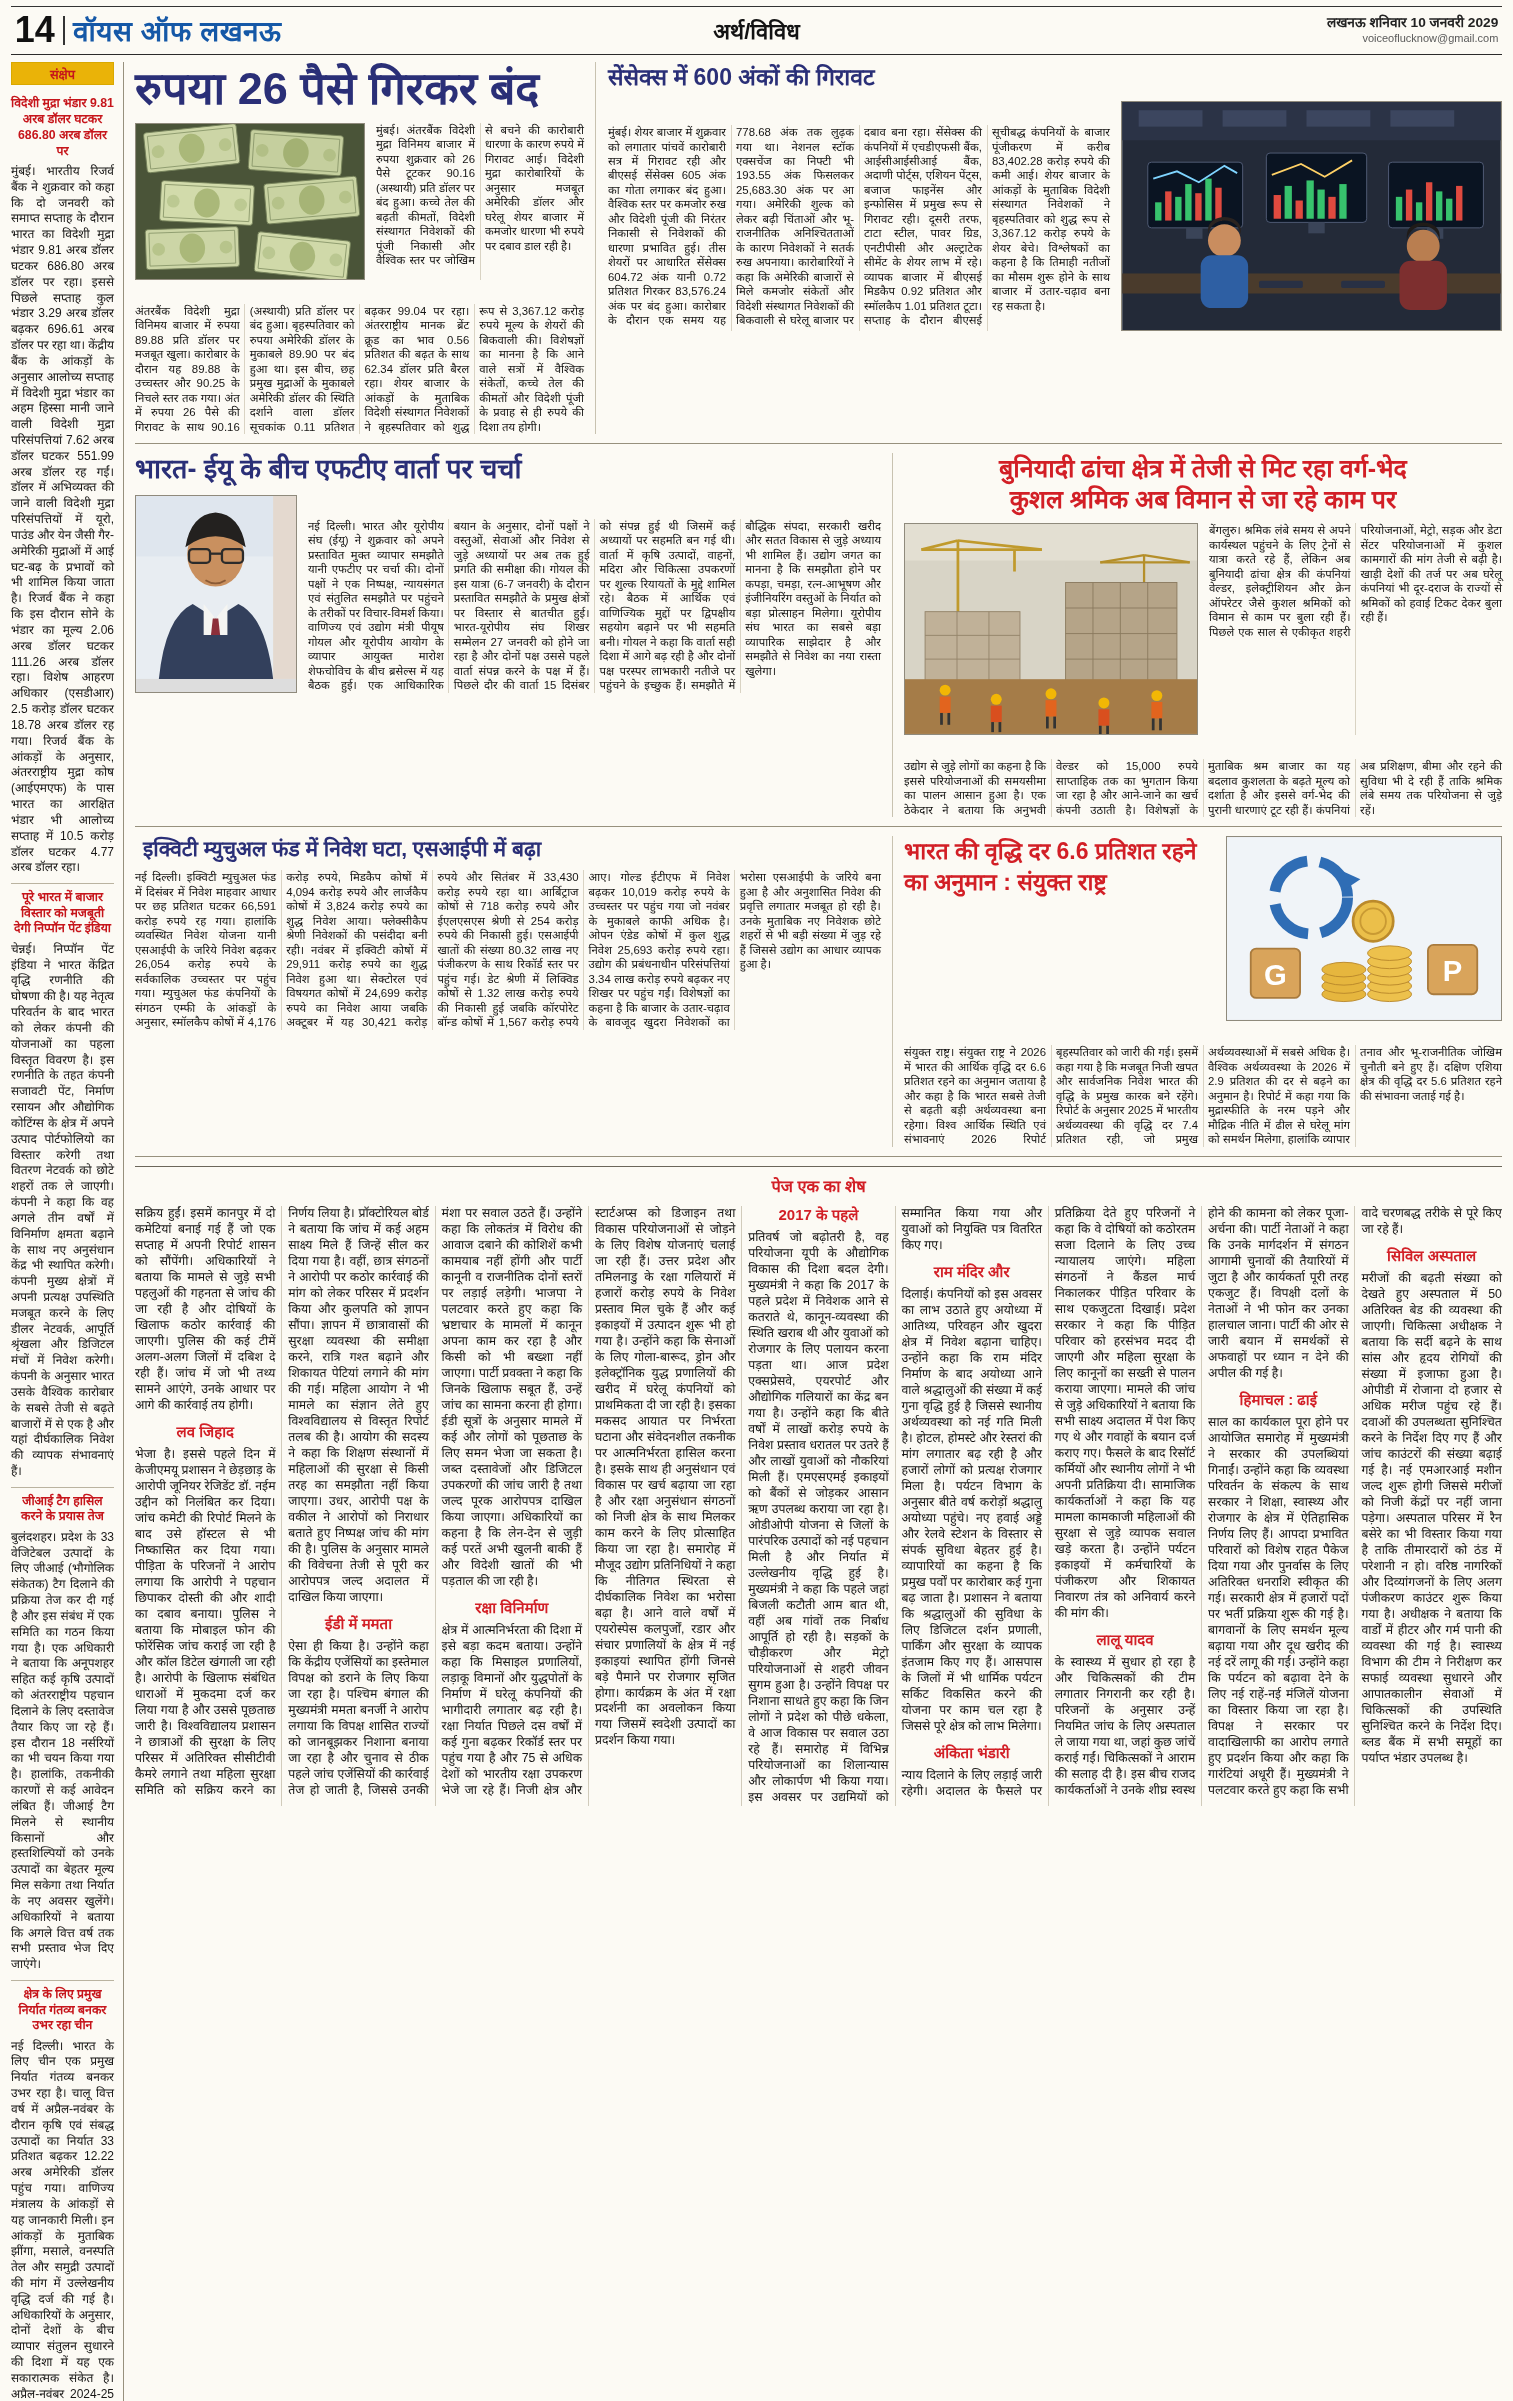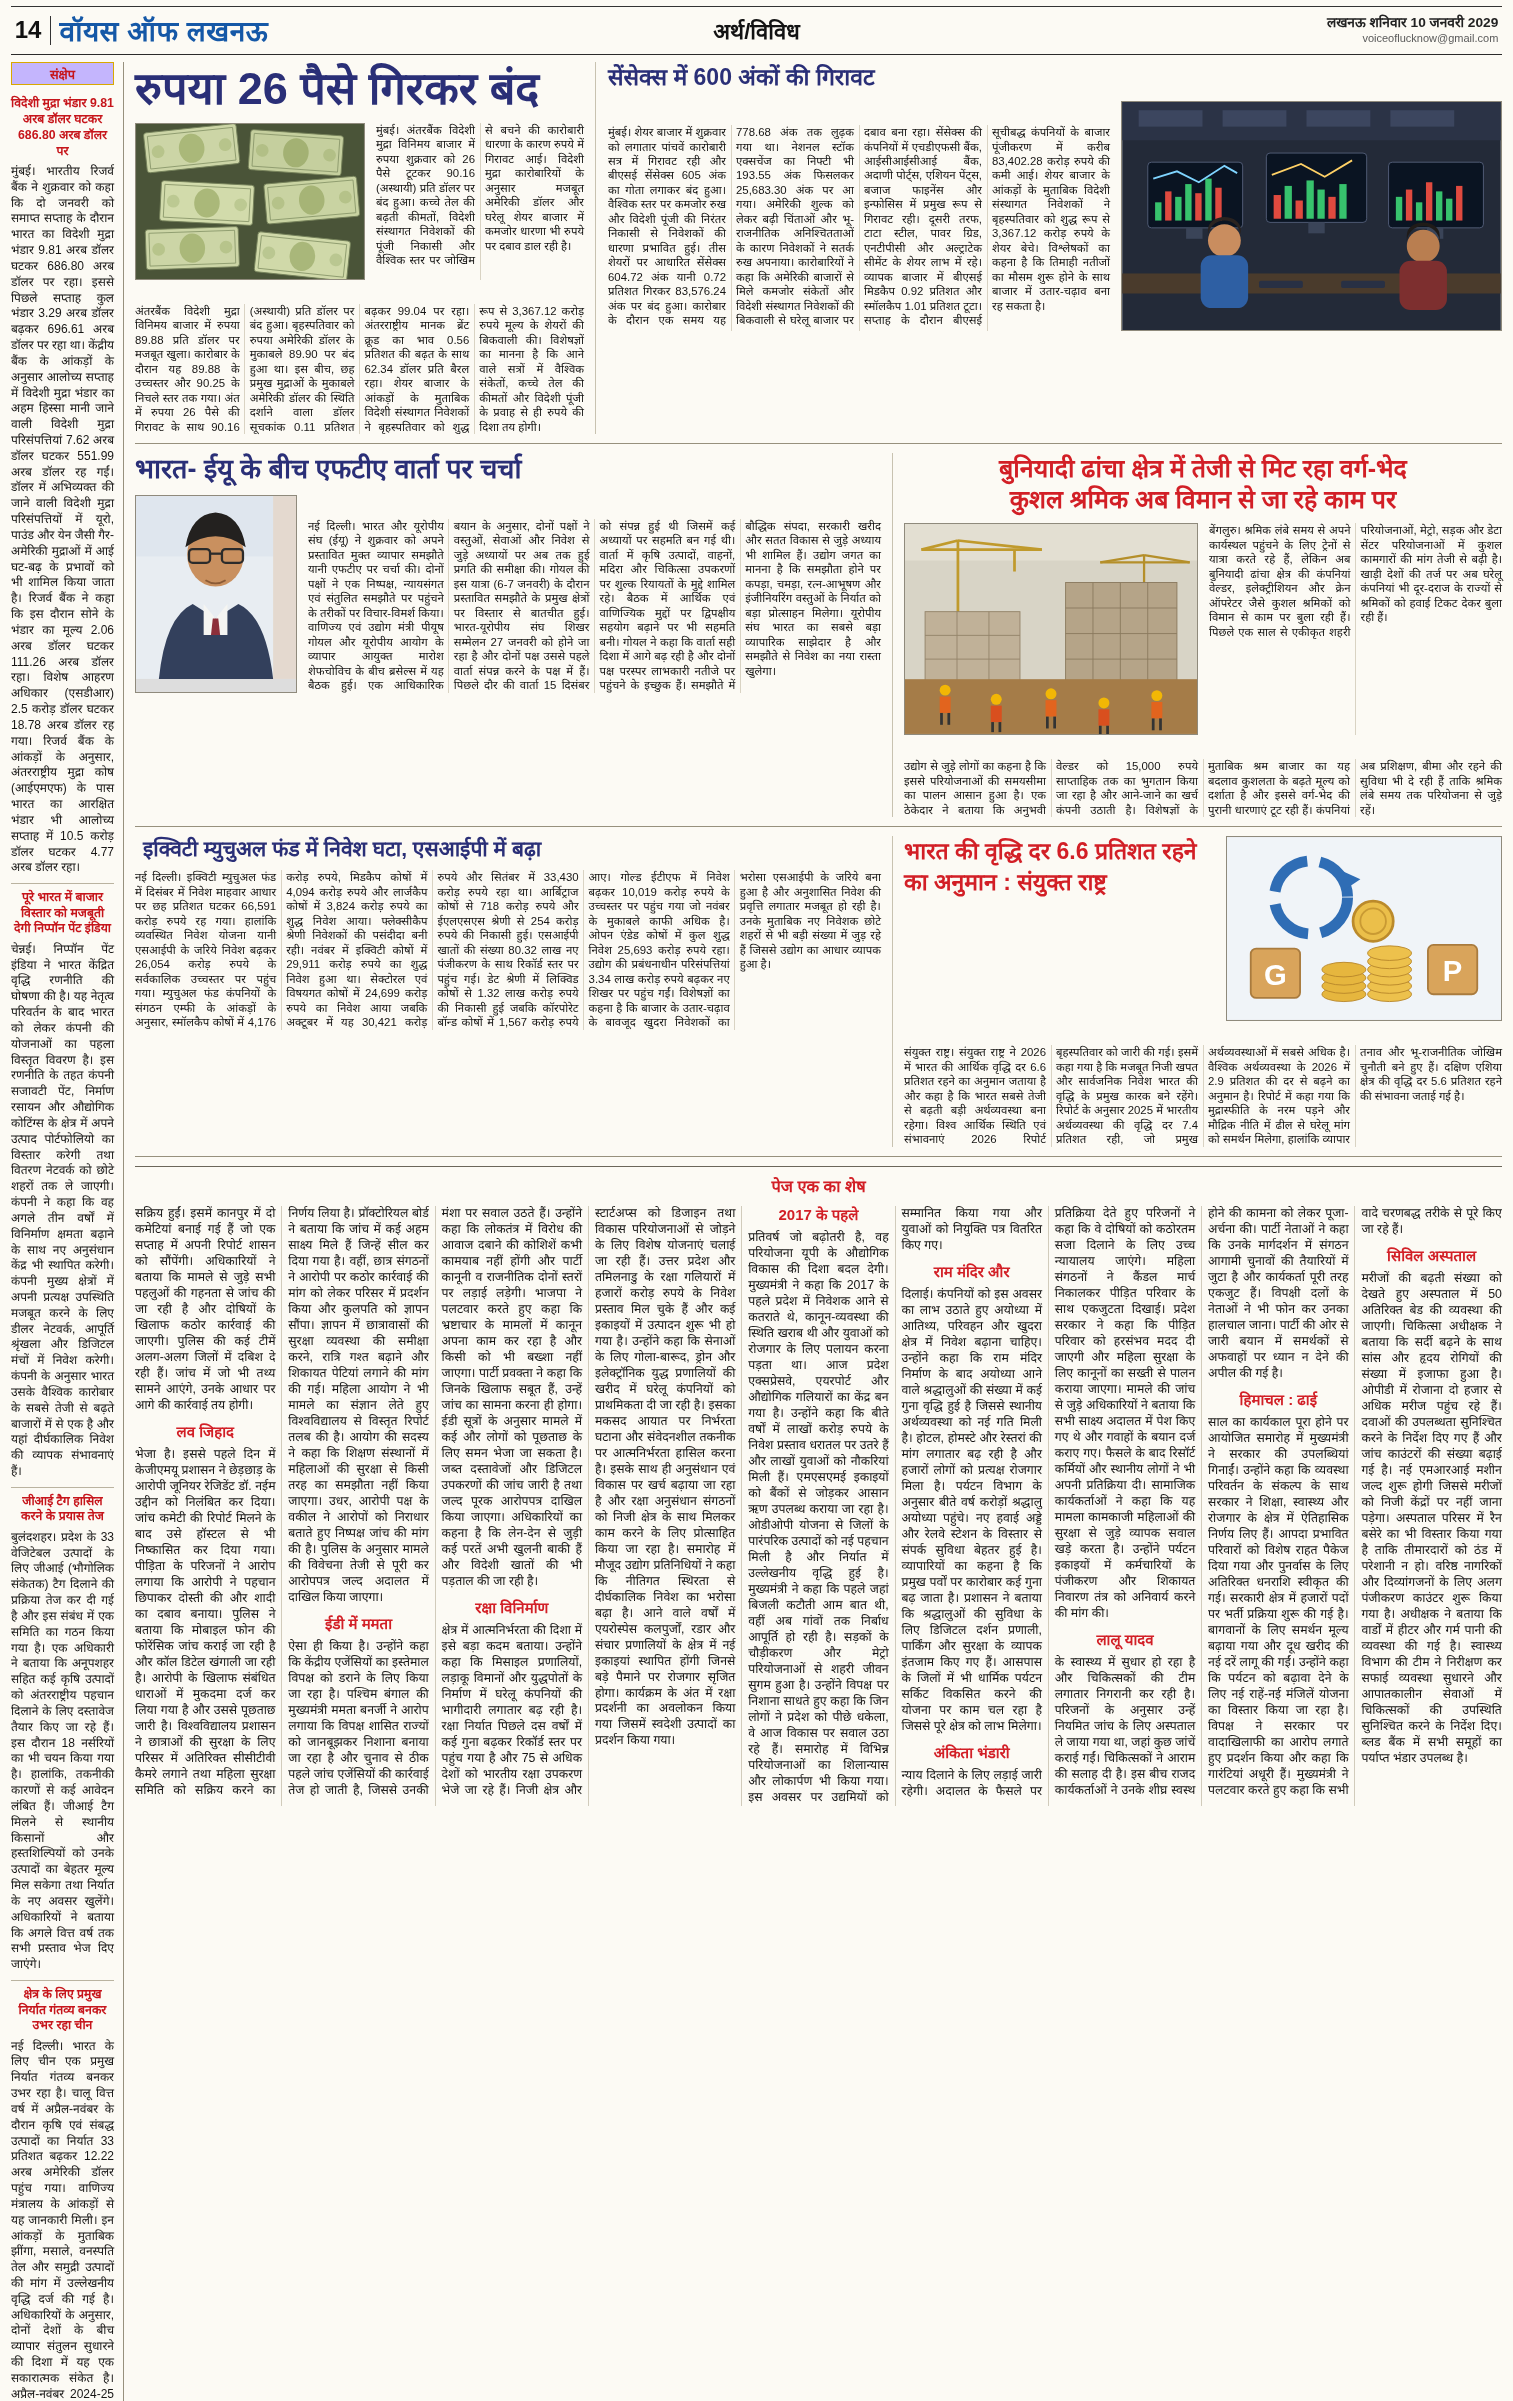--- a/index.html
+++ b/index.html
@@ -4,34 +4,34 @@
 <style>
   * { box-sizing: border-box; margin: 0; padding: 0; }
   html,body { background:#e9e6dd; }
   body { font-family:"Liberation Sans","DejaVu Sans",sans-serif; color:#161514; }
   .page { width:1513px; min-height:2401px; margin:0 auto; background:#fcfaf4; padding:5.5px 11px 16.4px; }
 
   
   .masthead { position:relative; height:49px; border-top:0.9px solid #333; border-bottom:1.8px solid #2b2b2b;
               display:flex; align-items:center; justify-content:space-between; padding:1.8px 3.7px; }
   .mh-left { display:flex; align-items:center; gap:8.2px; }
-  .pg-num { font-size:24px; font-weight:bold; color:#111; }
+  .pg-num { font-size:36px; font-weight:bold; color:#111; }
   .mh-sep { width:1.8px; height:29px; background:#333; }
   .mh-name { font-size:28px; font-weight:bold; color:#1558a7; letter-spacing:0.5px; }
   .mh-center { position:absolute; left:50%; transform:translateX(-50%); font-size:22px; font-weight:bold; color:#131313; }
   .mh-right { text-align:right; line-height:1.2; }
   .mh-date { font-size:13.7px; font-weight:bold; color:#222; }
   .mh-email { font-size:11px; color:#5a5a5a; }
 
   
   .content { display:grid; grid-template-columns:113px 1fr; column-gap:11px; padding-top:7.3px; }
 
   
   .rail { border-right:0.9px solid #97907d; padding-right:9px; }
-  .rail-label { background:#c4b5fd; color:#c6151b; font-weight:bold; text-align:center;
+  .rail-label { background:#eab308; color:#c6151b; font-weight:bold; text-align:center;
                 font-size:12.8px; padding:1.8px 0; border:0.9px solid #d9a800; margin-bottom:5.5px; }
   .brief { border-bottom:0.9px solid #bab3a0; padding:5.5px 0 7.3px; }
   .brief:last-child { border-bottom:none; }
   .brief h3 { color:#c6151b; font-size:12.3px; line-height:1.28; text-align:center; font-weight:bold; margin-bottom:4.6px; }
   .brief p  { font-size:12px; line-height:1.32; text-align:justify; }
 
   
   .row { display:grid; column-gap:11px; border-bottom:0.9px solid #97907d; padding-bottom:9px; margin-bottom:9px; }
   .row1 { grid-template-columns:461px 1fr;gap:12px; }
   .row2 { grid-template-columns:1fr 598px; }

